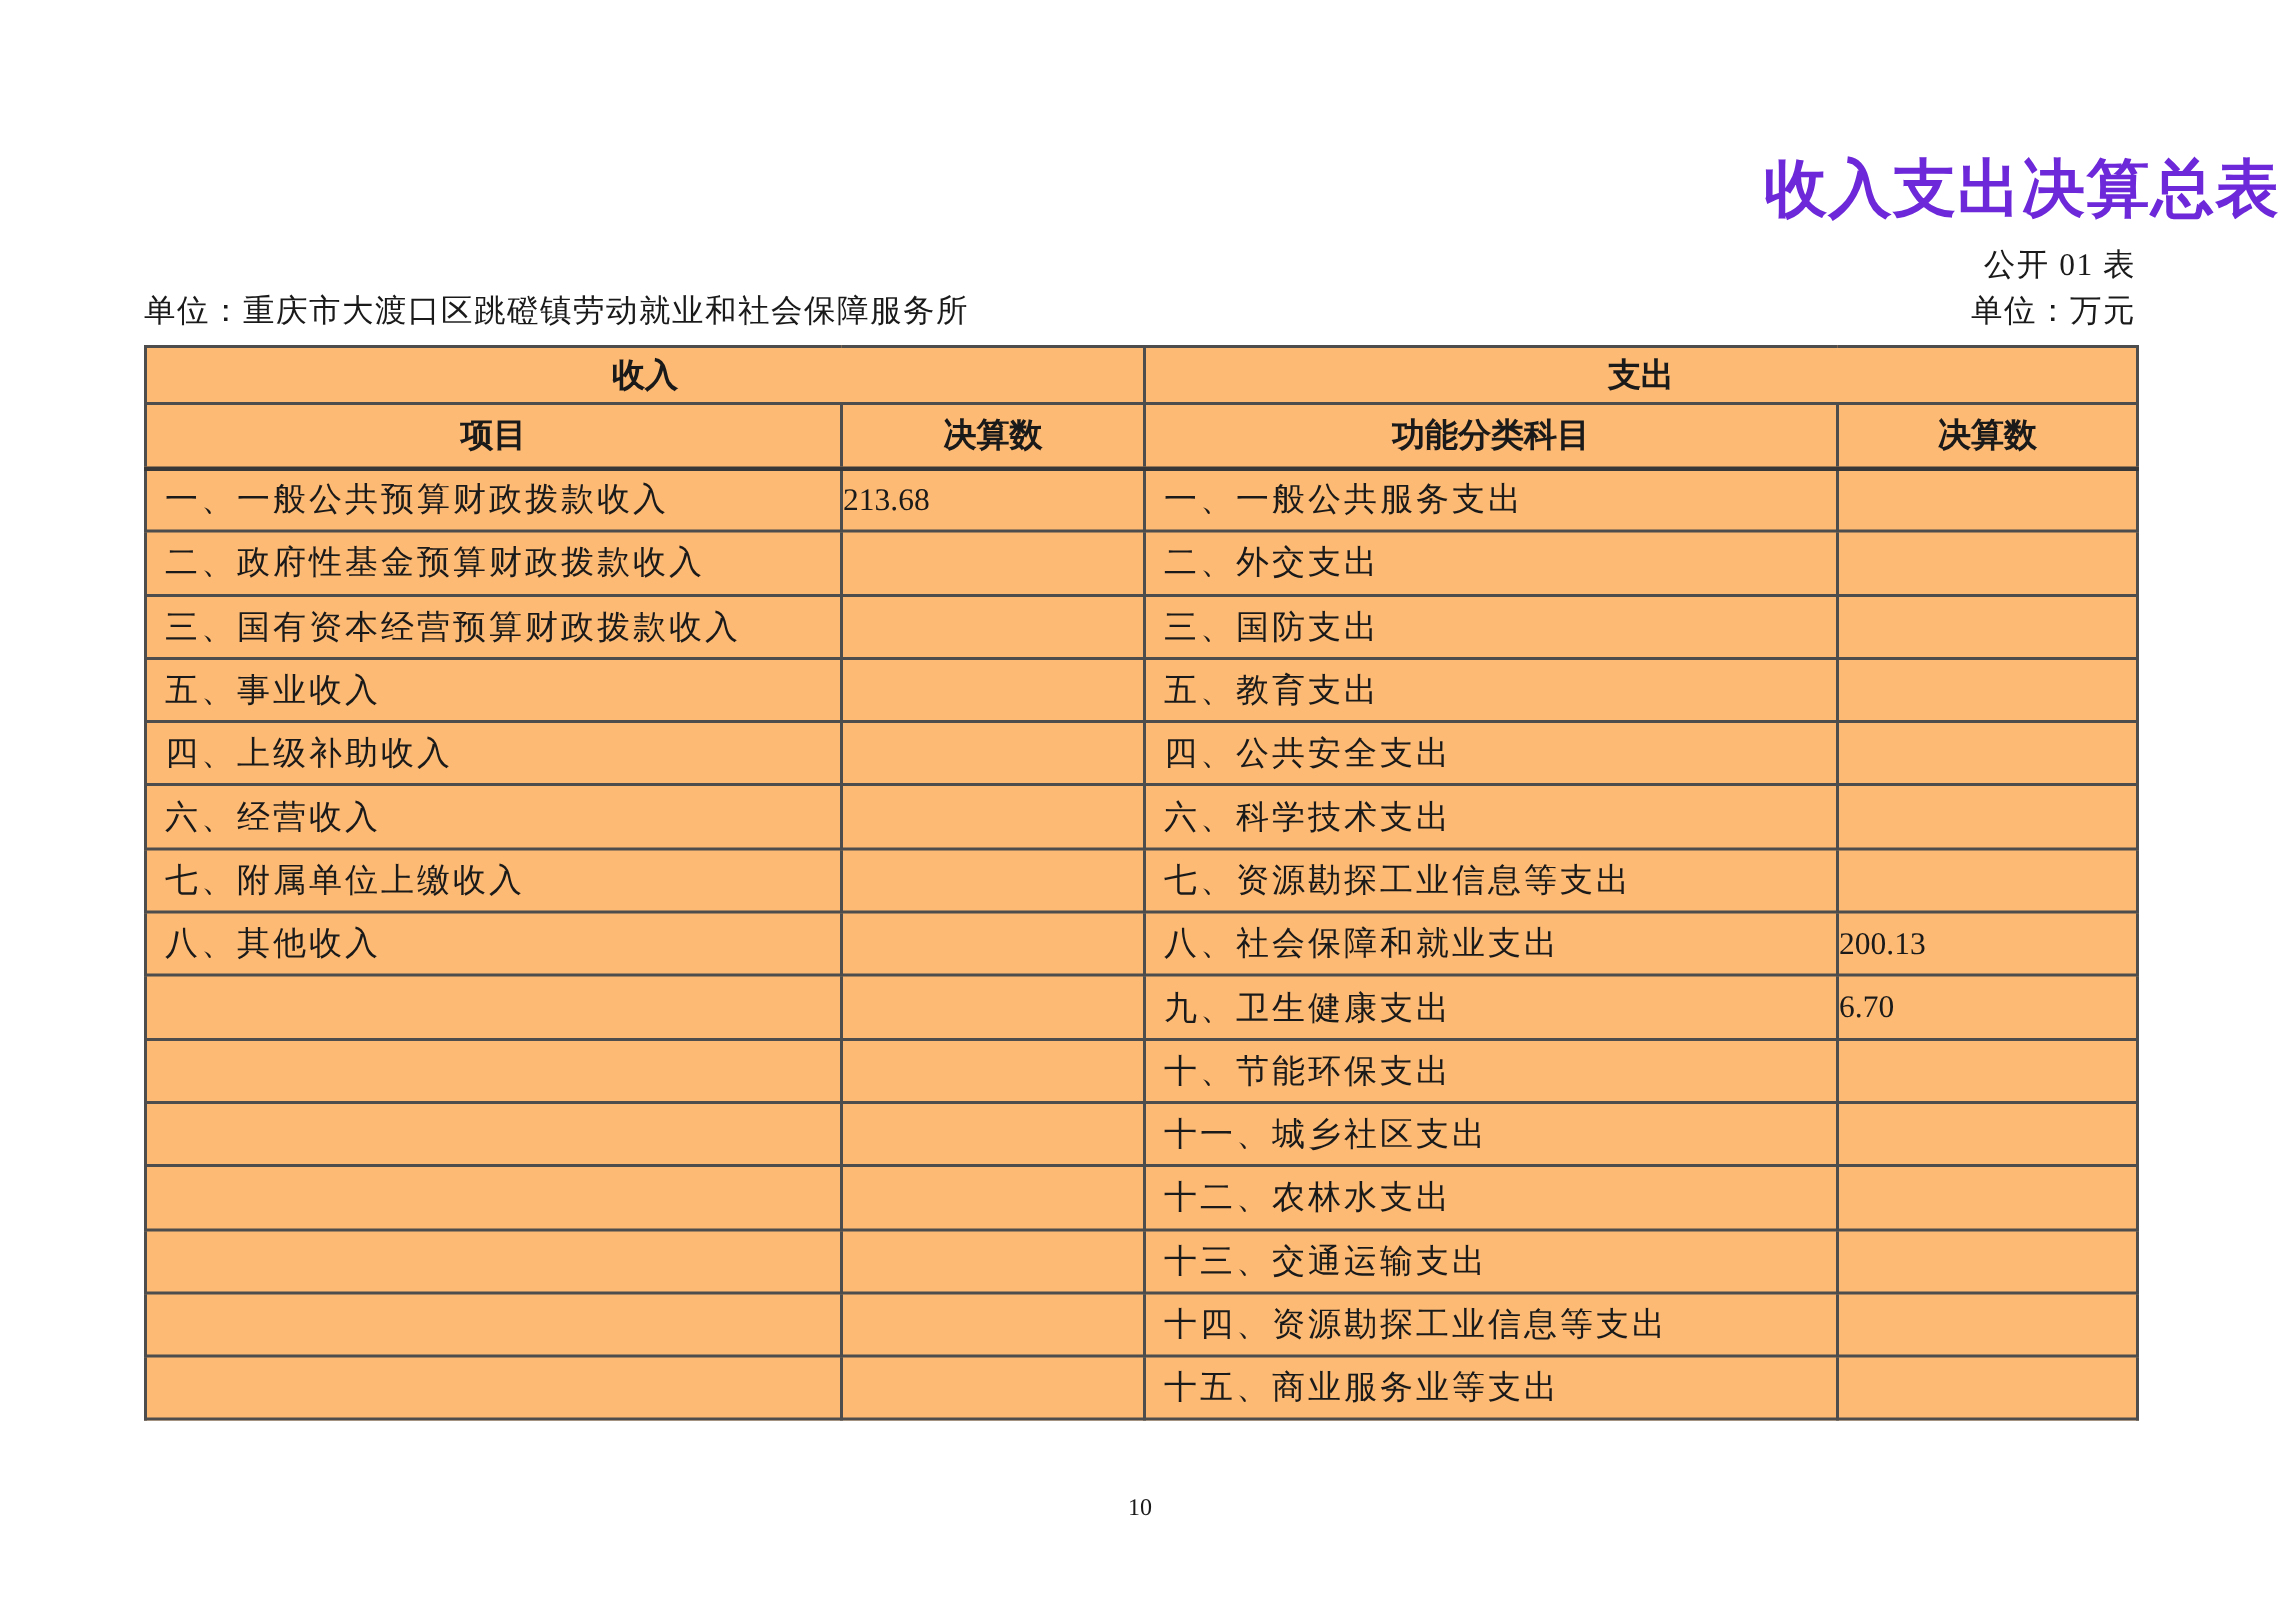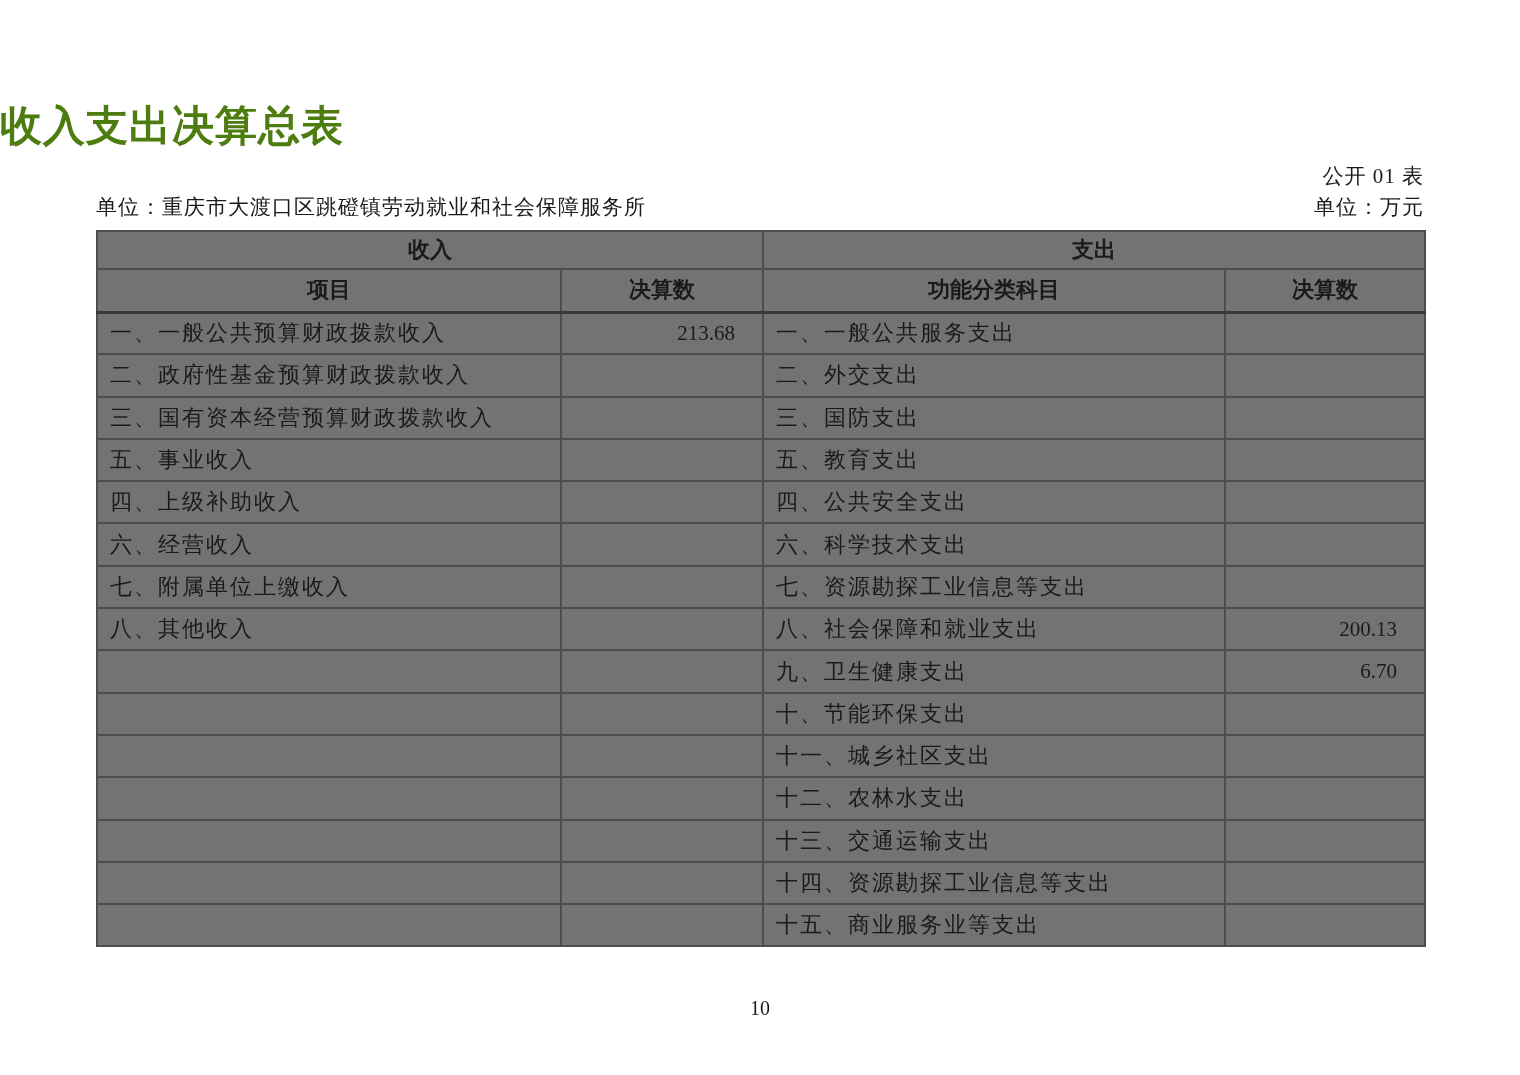--- a/index.html
+++ b/index.html
@@ -11,26 +11,26 @@
     background: #ffffff;
     color: #1a1a1a;
     font-family: "Liberation Serif", "DejaVu Serif", serif;
     overflow: hidden;
   }
   .doc-title {
     position: absolute;
     top: 98px;
     left: 0;
     width: 100%;
-    text-align: left;
+    text-align: right;
     font-family: "Liberation Sans", "DejaVu Sans", sans-serif;
     font-weight: 700;
     font-size: 42px;
     letter-spacing: 1px;
-    color: #4d7c0f;
+    color: #6d28d9;
   }
   .form-label {
     position: absolute;
     top: 162px;
     right: 96px;
     font-size: 21px;
     letter-spacing: 1px;
     text-align: right;
   }
   .meta-line {
@@ -43,21 +43,21 @@
     font-size: 21px;
     letter-spacing: 1px;
   }
   table.report-table {
     position: absolute;
     top: 230px;
     left: 96px;
     width: 1328px;
     border-collapse: collapse;
     table-layout: fixed;
-    background: #737373;
+    background: #fdba74;
   }
   .report-table th, .report-table td {
     border: 2px solid #4d4d4d;
     overflow: hidden;
     white-space: nowrap;
   }
   .report-table { border: 2px solid #2e2e2e; }
   .report-table thead tr.section-row th {
     height: 38px;
     font-family: "Liberation Sans", "DejaVu Sans", sans-serif;
@@ -78,31 +78,30 @@
   .report-table td.item-cell {
     font-size: 22px;
     letter-spacing: 2px;
     text-align: left;
     vertical-align: middle;
     padding-left: 12px;
   }
   .report-table td.amount-cell {
     font-size: 21px;
     letter-spacing: 0;
-    text-align: right;
     vertical-align: middle;
     padding-right: 27px;
   }
   .page-footer {
     position: absolute;
     top: 997px;
     left: 0;
     width: 100%;
     text-align: center;
-    font-size: 20px;
+    font-size: 16px;
   }
 </style>
 </head>
 <body>
 
 <div class="page">
 
   <div class="doc-title">收入支出决算总表</div>
 
   <div class="form-label">公开 01 表</div>

